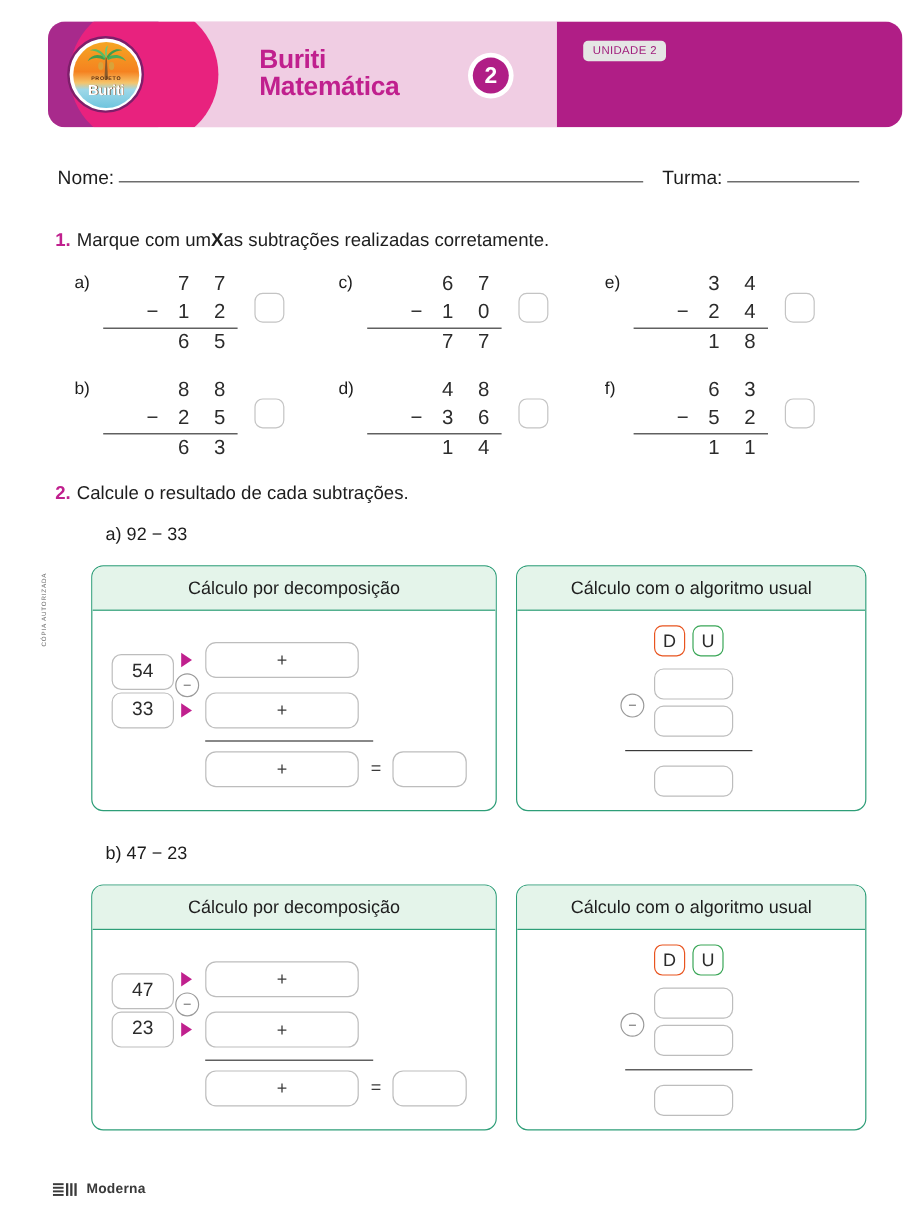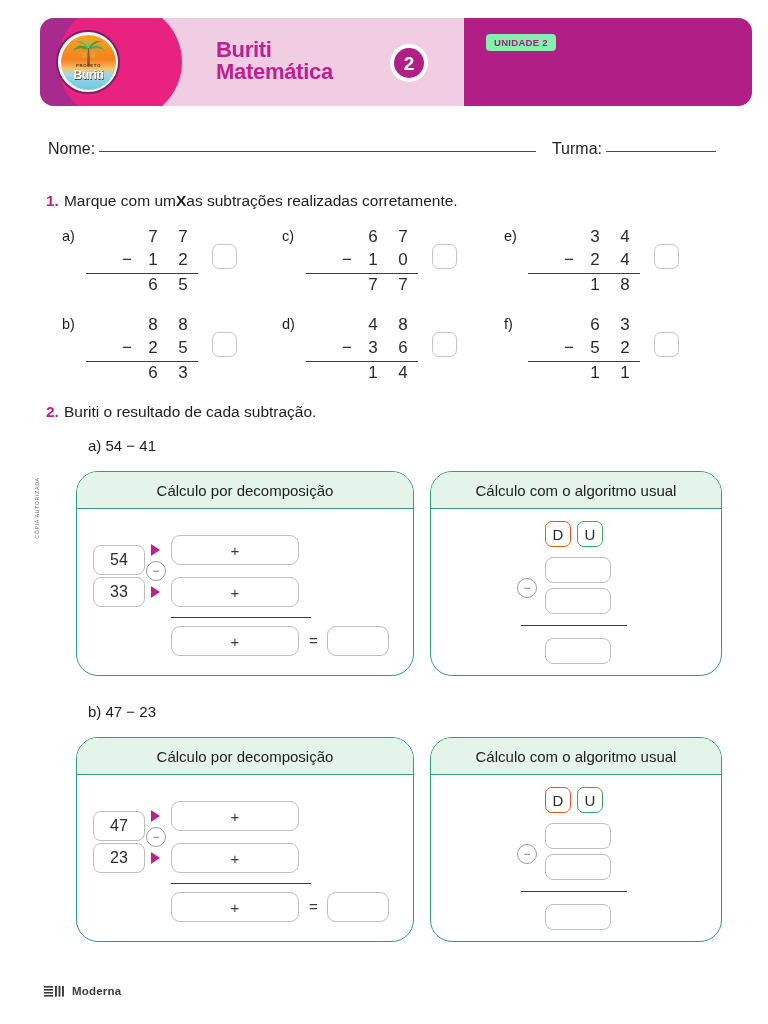--- a/index.html
+++ b/index.html
@@ -134,24 +134,24 @@
     line-height: 1;
   }
   .header-right {
     width: 288px;
     height: 100%;
     background: #b01e86;
     padding: 14px 0 0 22px;
   }
   .unit-badge {
     display: inline-block;
-    background: #86efac;
+    background: #e5e5e5;
     color: #a01d7c;
     font-size: 9.5px;
-    font-weight: bold;
+    font-weight: normal;
     letter-spacing: 0.3px;
     padding: 3px 8px 3px 8px;
     border-radius: 4px;
   }
   .unit-sub {
     margin-top: 14px;
     color: #ffffff;
     font-size: 11px;
     font-weight: bold;
     letter-spacing: 0.1px;
@@ -261,21 +261,21 @@
     position: absolute;
     font-size: 15px;
     color: #1d1d1d;
   }
   .sub-a { left: 88px; top: 437px; }
   .sub-b { left: 88px; top: 703px; }
 
   .card {
     position: absolute;
     border: 1.6px solid #2e9e78;
-    border-radius: 22px;
+    border-radius: 10px;
     background: #ffffff;
     overflow: hidden;
   }
   .card-title {
     background: #e4f4ea;
     border-bottom: 1.4px solid #2e9e78;
     text-align: center;
     font-size: 15px;
     color: #1d1d1d;
     padding: 10px 0 9px 0;
@@ -611,26 +611,26 @@
             <span class="digit">1</span>
             <span class="digit">1</span>
           </div>
       </div>
       <div class="checkbox"></div>
     </div>
   </div>
 
   <div class="ex-head ex2-head">
     <span class="ex-num">2.</span>
-    <span>Buriti o resultado de cada subtração.</span>
+    <span>Calcule o resultado de cada subtrações.</span>
   </div>
 
   <div class="sub-item sub-a">
     <span>a)</span>
-    <span>54 − 41</span>
+    <span>92 − 33</span>
   </div>
 
   <div class="card card-dec-a">
     <div class="card-title">Cálculo por decomposição</div>
     <div class="card-body">
       <div class="chip chip-1">54</div>
       <div class="chip chip-2">33</div>
       <div class="arrow arrow-1"></div>
       <div class="arrow arrow-2"></div>
       <div class="minus-circle mc-dec">−</div>

